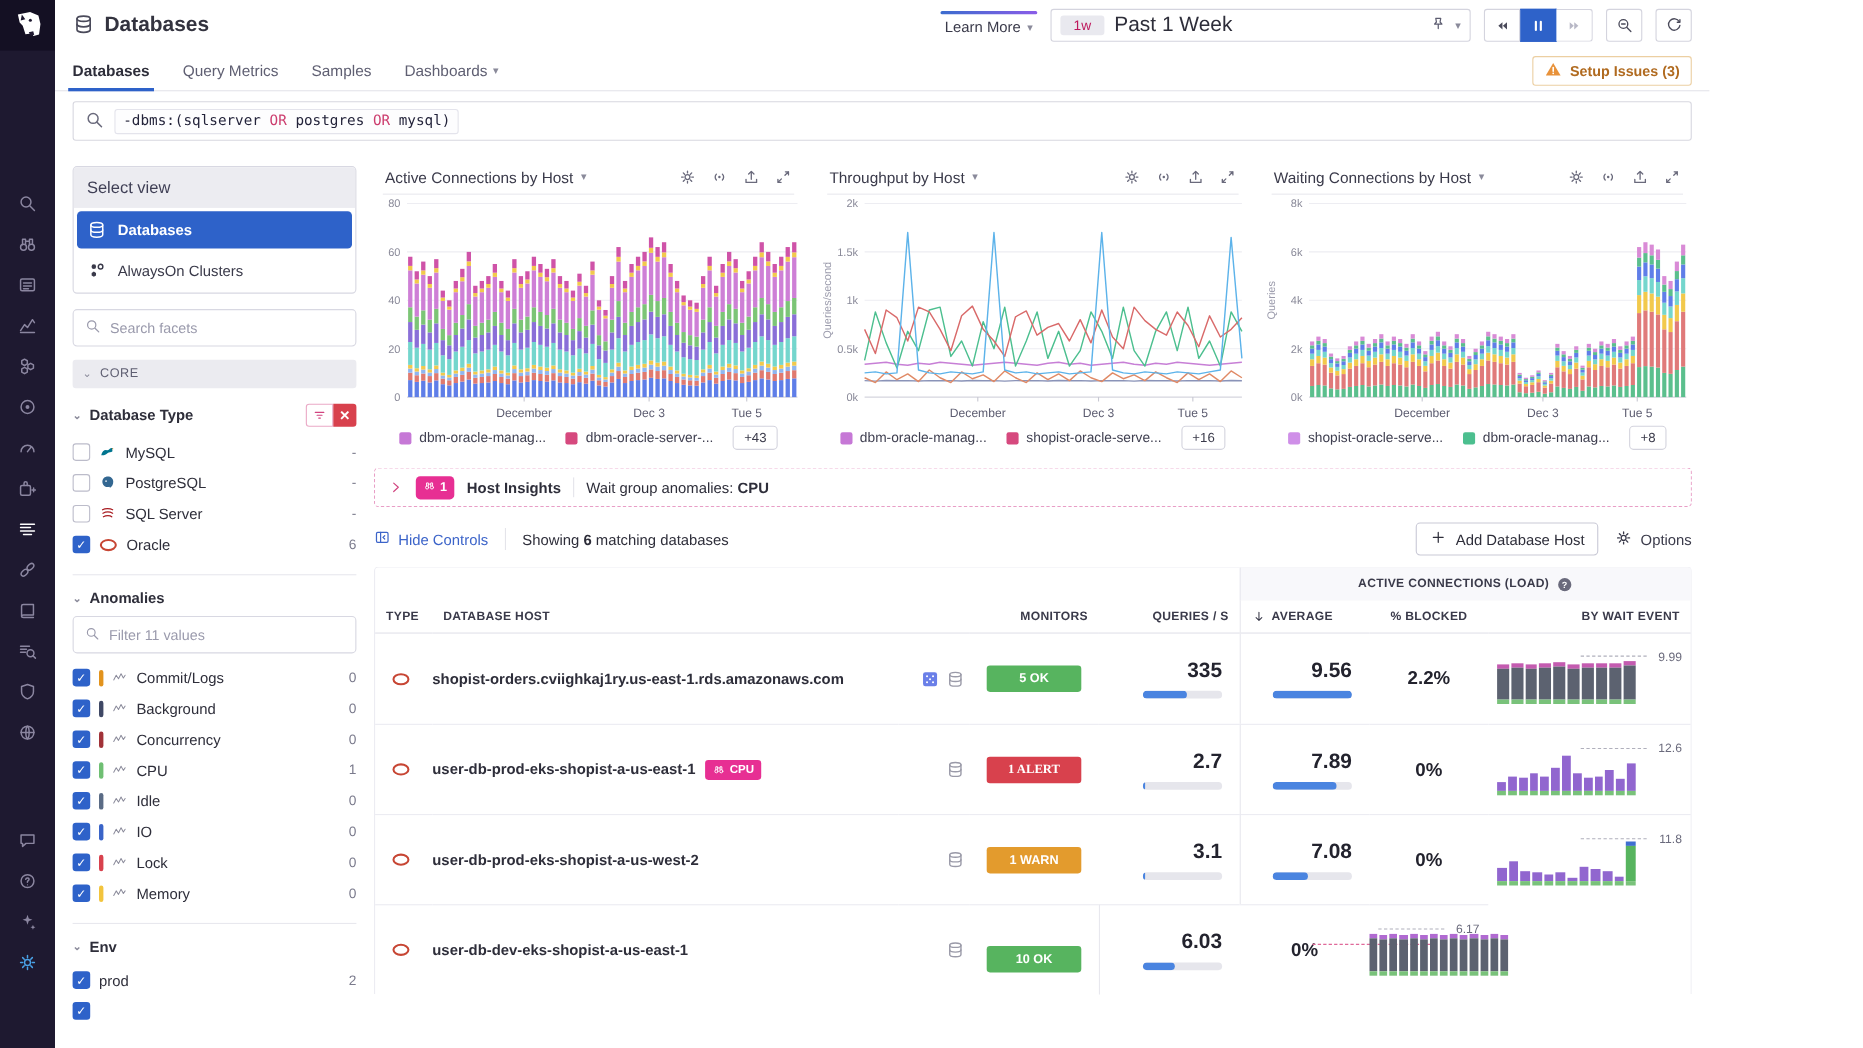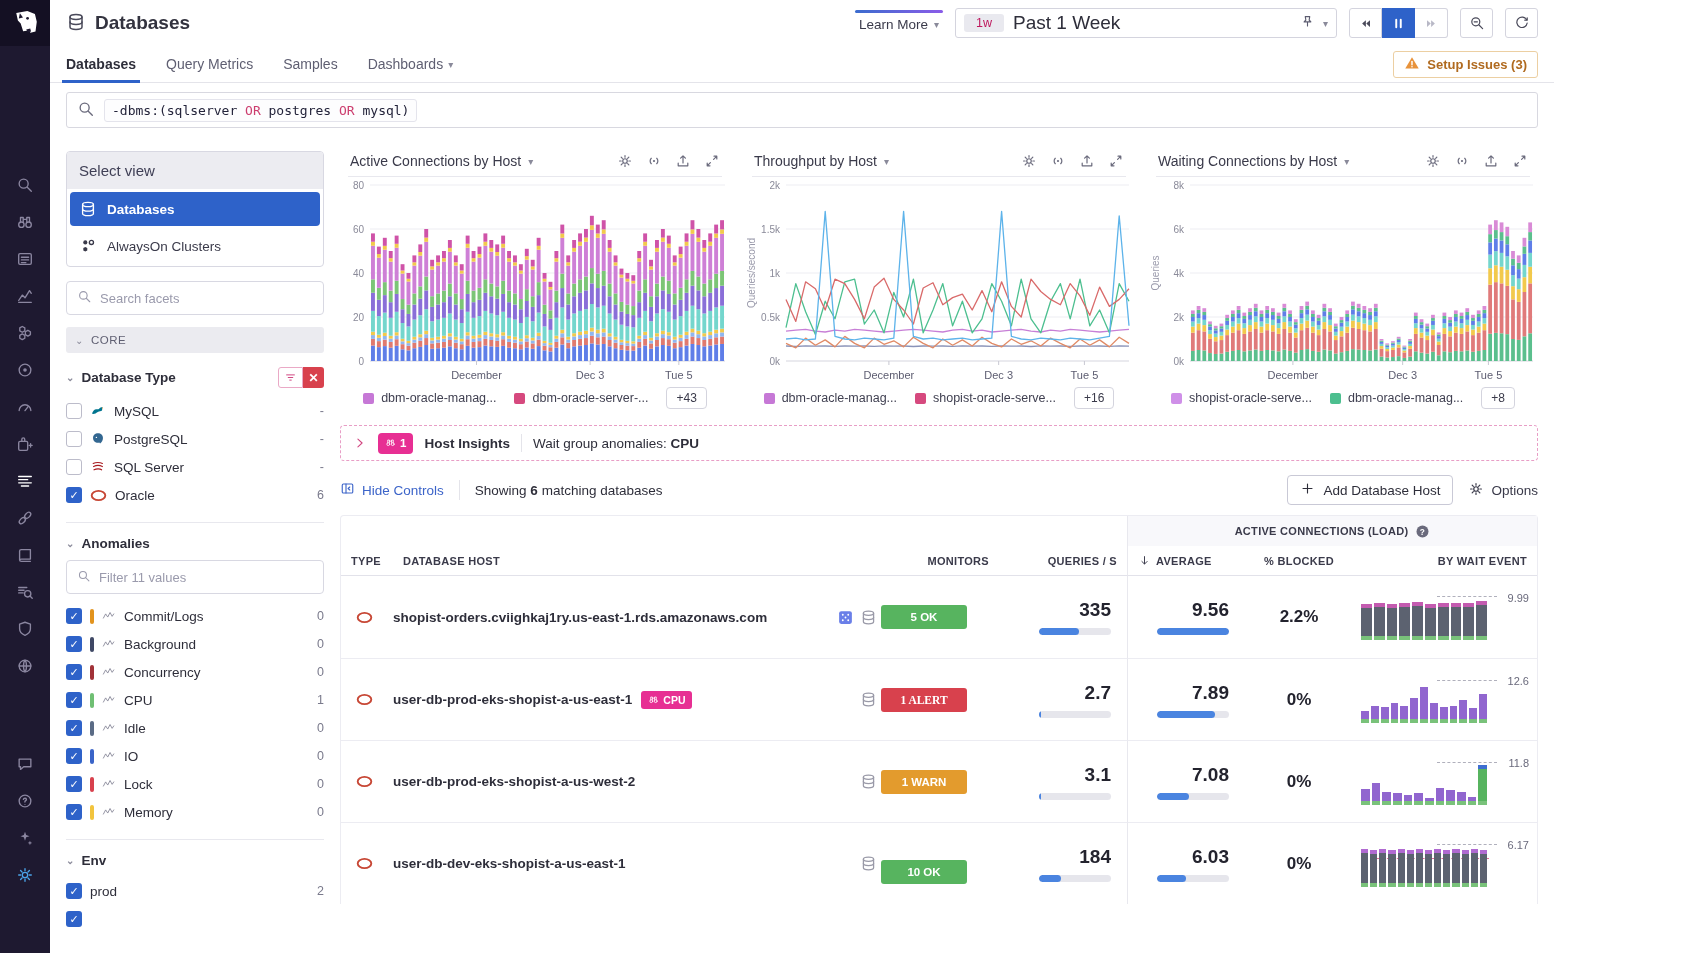--- a/index.html
+++ b/index.html
@@ -100,21 +100,21 @@
 .th{font-size:11px;font-weight:700;color:#3a3a4a;letter-spacing:.3px;border-bottom:1px solid #e2e2ea;display:flex;align-items:center;height:30px;padding:0 10px}
 .th.right{justify-content:flex-end}
 .th.center{justify-content:center}
 .th.col-avg{border-left:1px solid #e8e8ee;gap:5px}
 .td{border-top:1px solid #ececf2;display:flex;align-items:center;min-height:82px}
 .td.first-row{border-top:none}
 .td.col-avg{border-left:1px solid #e8e8ee}
 .cell-type{padding-left:15px}
 .cell-host{gap:9px;font-weight:600;font-size:13.5px;padding-right:8px;overflow:hidden;white-space:nowrap;cursor:pointer}
 .cell-icons{justify-content:flex-end;gap:6px;color:#9a9aa8;padding-right:4px}
-.cell-mon{justify-content:flex-start}
+.cell-mon{justify-content:center}
 .mon-badge{min-width:86px;text-align:center;color:#fff;font-weight:700;font-size:11.5px;border-radius:3px;padding:6px 10px;cursor:pointer}
 .cell-num{flex-direction:column;align-items:flex-end;justify-content:center;gap:7px;padding-right:16px}
 .big-num{font-size:19px;font-weight:600;color:#23232e}
 .pbar{width:72px;height:7px;background:#e6e6ec;border-radius:4px;overflow:hidden}
 .pbar-fill{height:100%;background:#4a84e0;border-radius:4px}
 .cell-blocked{justify-content:center;font-size:17px;font-weight:600;color:#23232e}
 .cell-wait{justify-content:flex-end;padding-right:8px}
 .cpu-badge{background:#e72f93;color:#fff;font-size:10.5px;font-weight:700;border-radius:3px;padding:3px 7px;display:inline-flex;align-items:center;gap:4px;flex:none;cursor:pointer}
 .wait{position:relative;width:168px;height:52px}
 .wait-bars{position:absolute;left:0;bottom:3px;display:flex;align-items:flex-end;gap:2px;height:42px;width:126px}
@@ -2174,26 +2174,20 @@
               <svg width="17" height="17" viewBox="0 0 20 20" fill="none" stroke="currentColor" stroke-width="1.5" stroke-linecap="round" stroke-linejoin="round">
                 <ellipse cx="10" cy="5" rx="6" ry="2.4"></ellipse>
                 <path d="M4 5v10c0 1.3 2.7 2.4 6 2.4s6-1.1 6-2.4V5"></path>
                 <path d="M4 10c0 1.3 2.7 2.4 6 2.4s6-1.1 6-2.4"></path>
               </svg>
             </span>
           </div>
           <div class="td cell-mon">
             <span class="mon-badge" style="background: rgb(87, 180, 95); margin-top: 16px;">10 OK</span>
           </div>
-          <div class="td cell-num">
-            <span class="big-num">184</span>
-            <span class="pbar">
-              <span class="pbar-fill" style="width: 30%; display: block;"></span>
-            </span>
-          </div>
           <div class="td cell-num col-avg">
             <span class="big-num">6.03</span>
             <span class="pbar">
               <span class="pbar-fill" style="width: 40%; display: block;"></span>
             </span>
           </div>
           <div class="td cell-blocked">
             <span>0%</span>
           </div>
           <div class="td cell-wait">

